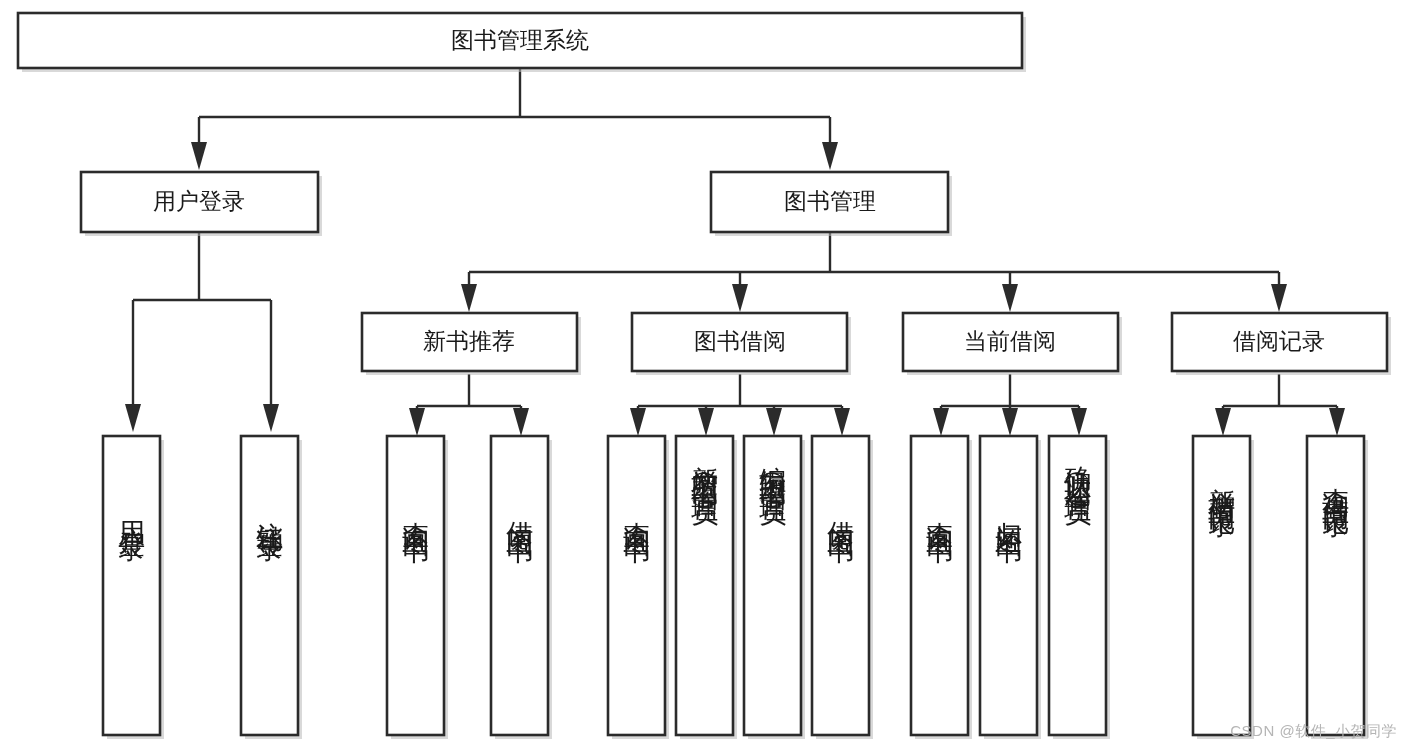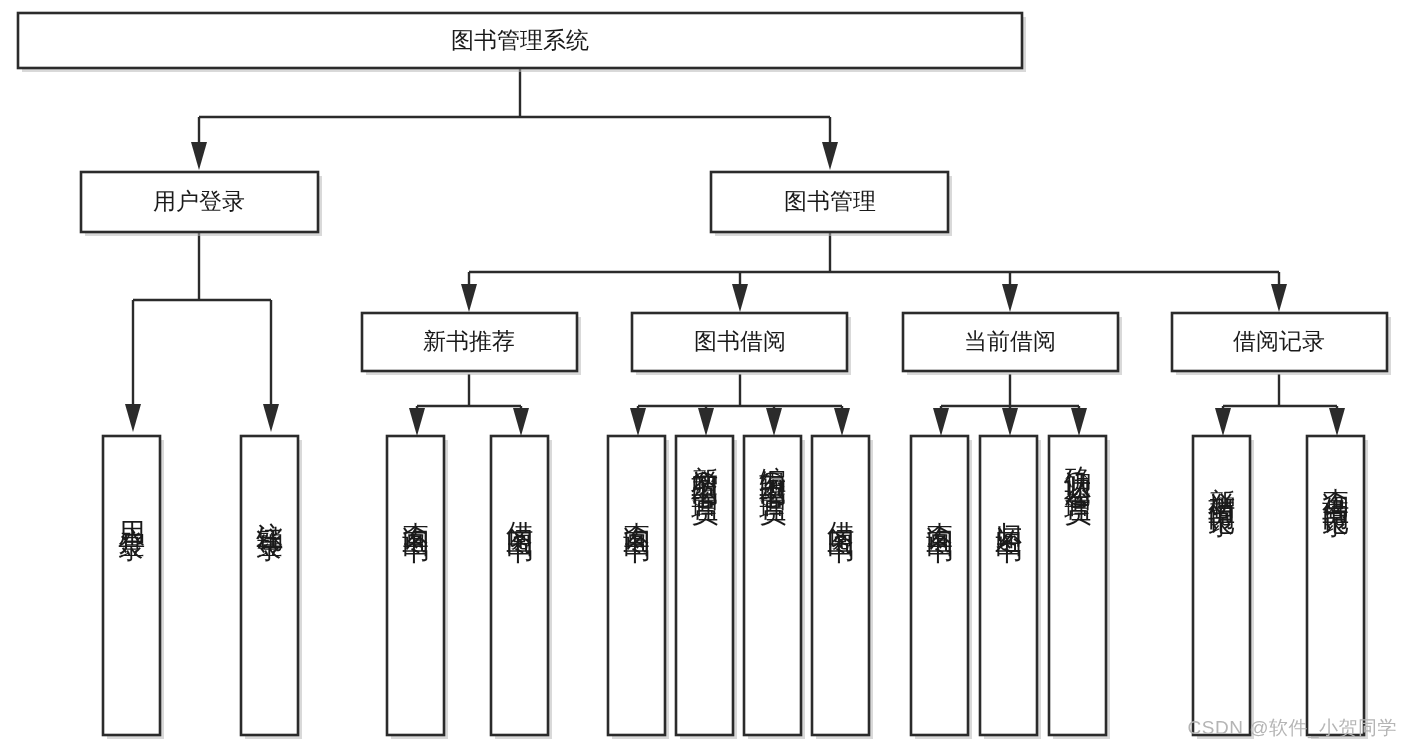--- a/index.html
+++ b/index.html
@@ -66,21 +66,21 @@
     line-height: 1.05;
     letter-spacing: 5px;
     color: #1a1a1a;
     white-space: nowrap;
   }
   .watermark {
     position: absolute;
     right: 8px;
     bottom: 6px;
     font-family: "Liberation Sans", "DejaVu Sans", sans-serif;
-    font-size: 19px;
+    font-size: 15px;
     color: #b5b5b5;
     letter-spacing: 0.5px;
     white-space: nowrap;
   }
 </style>
 </head>
 <body>
 
 <div id="diagram-root">
 

